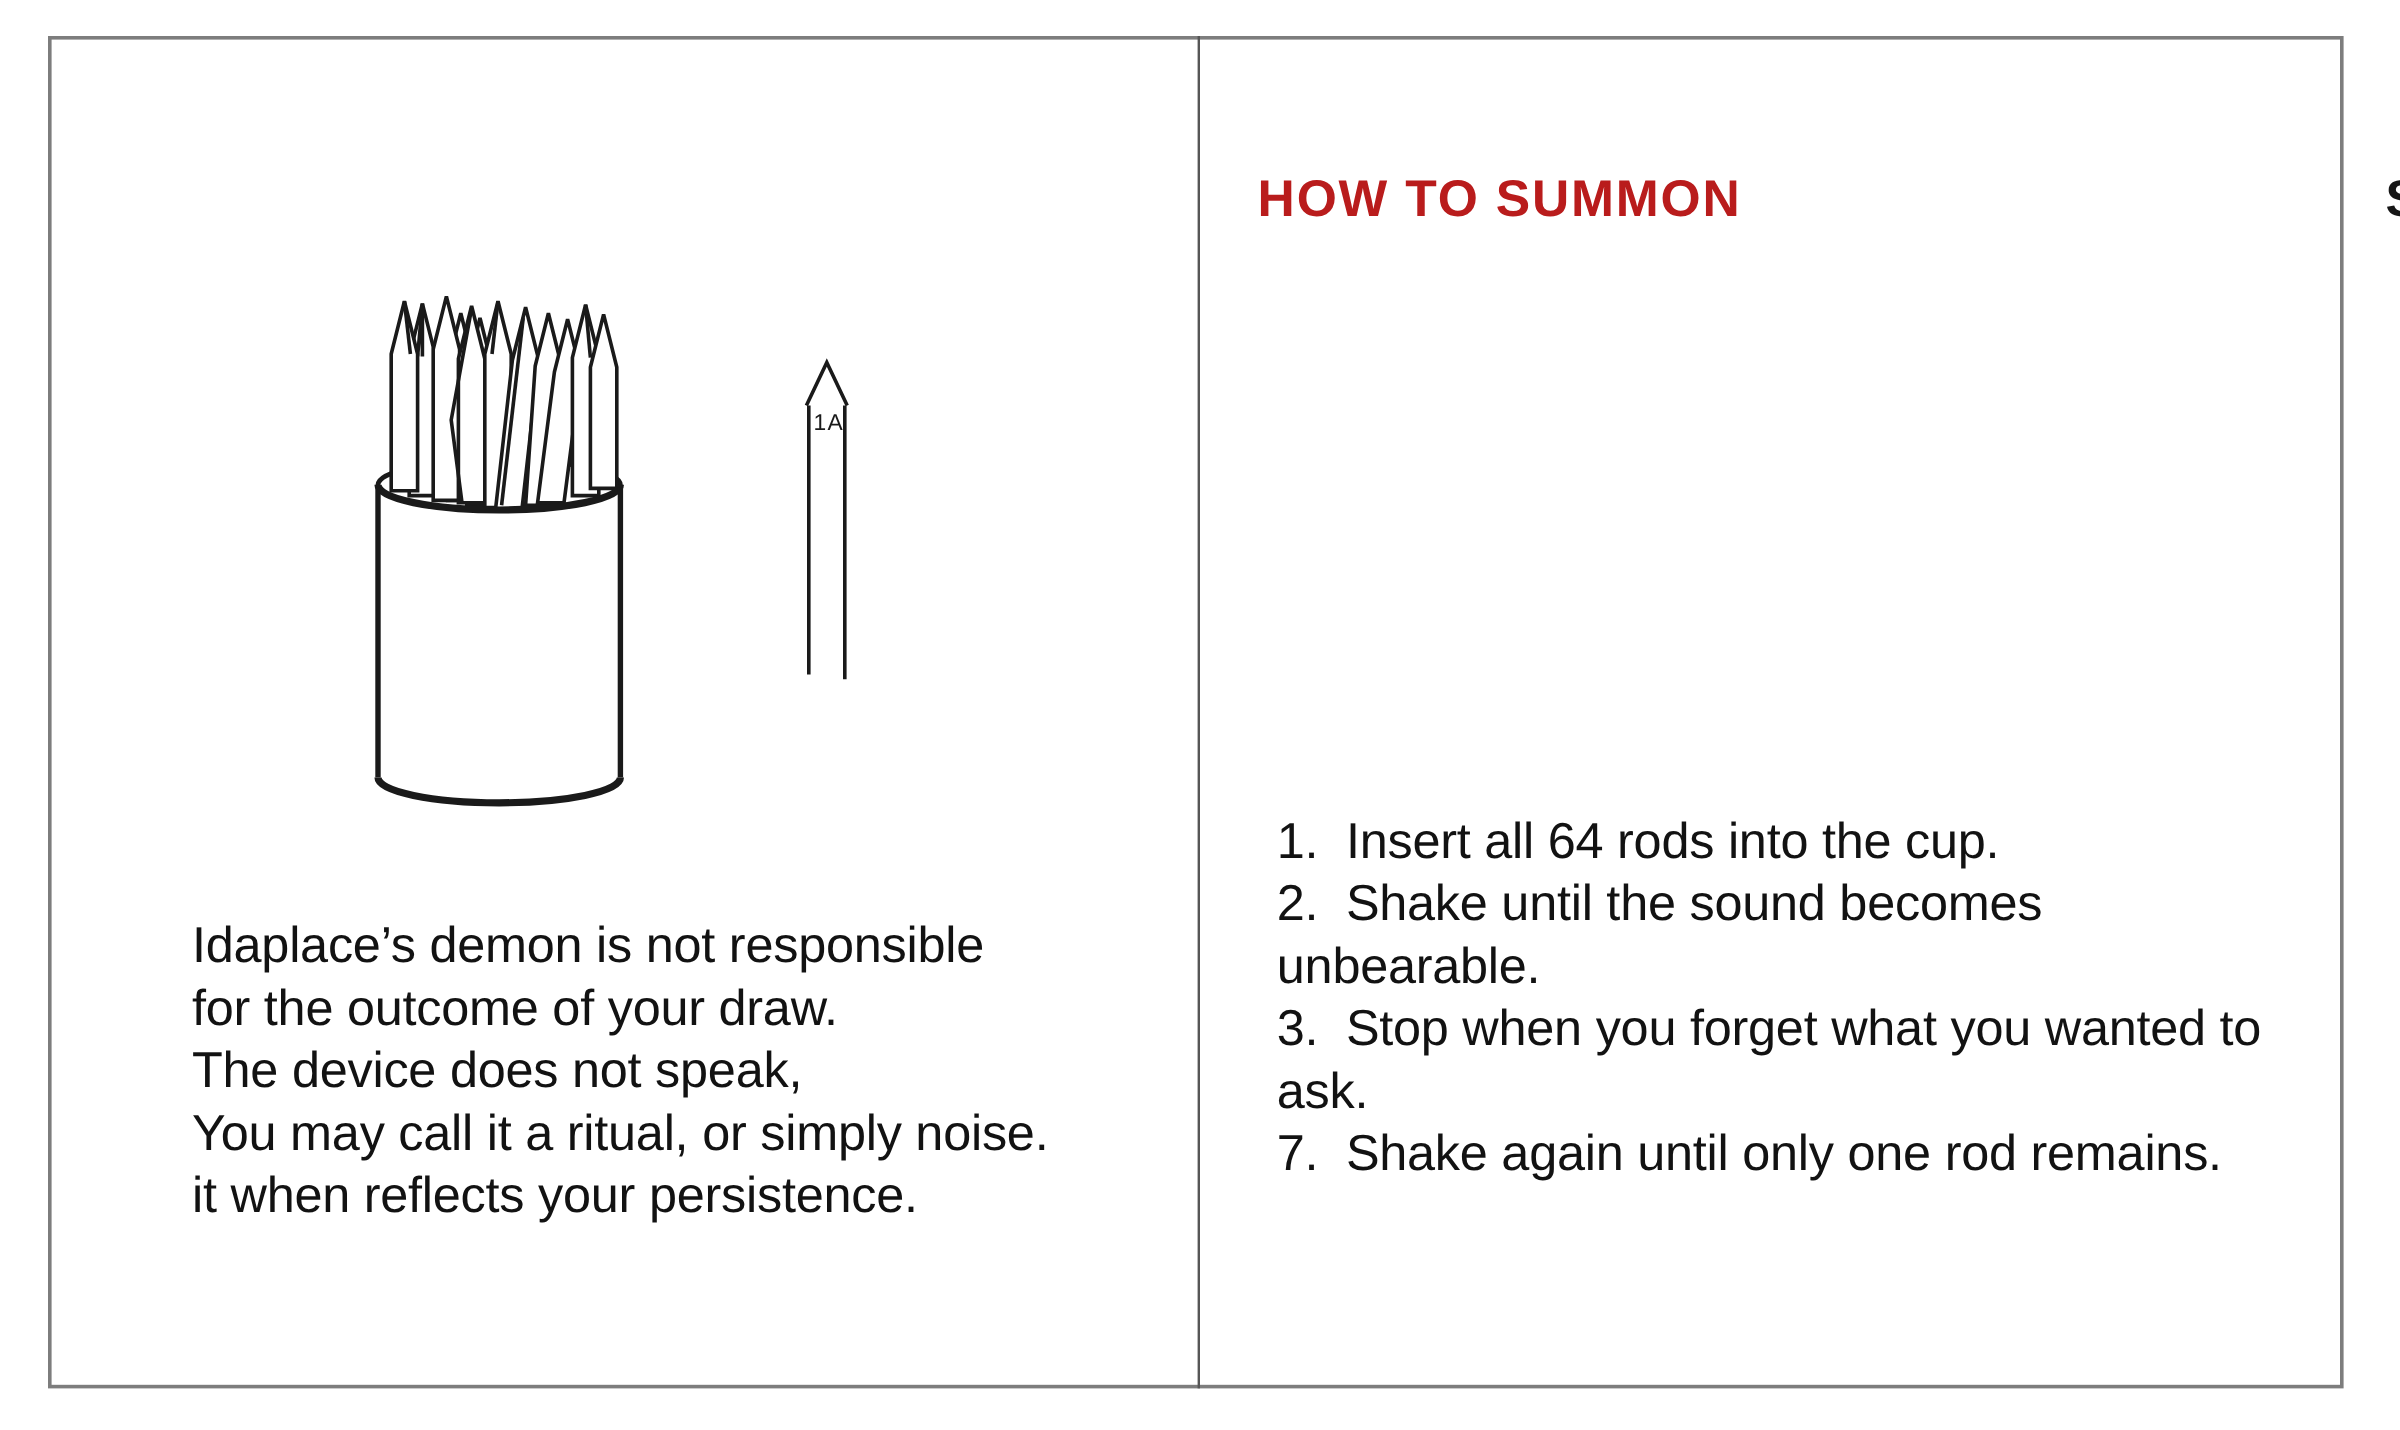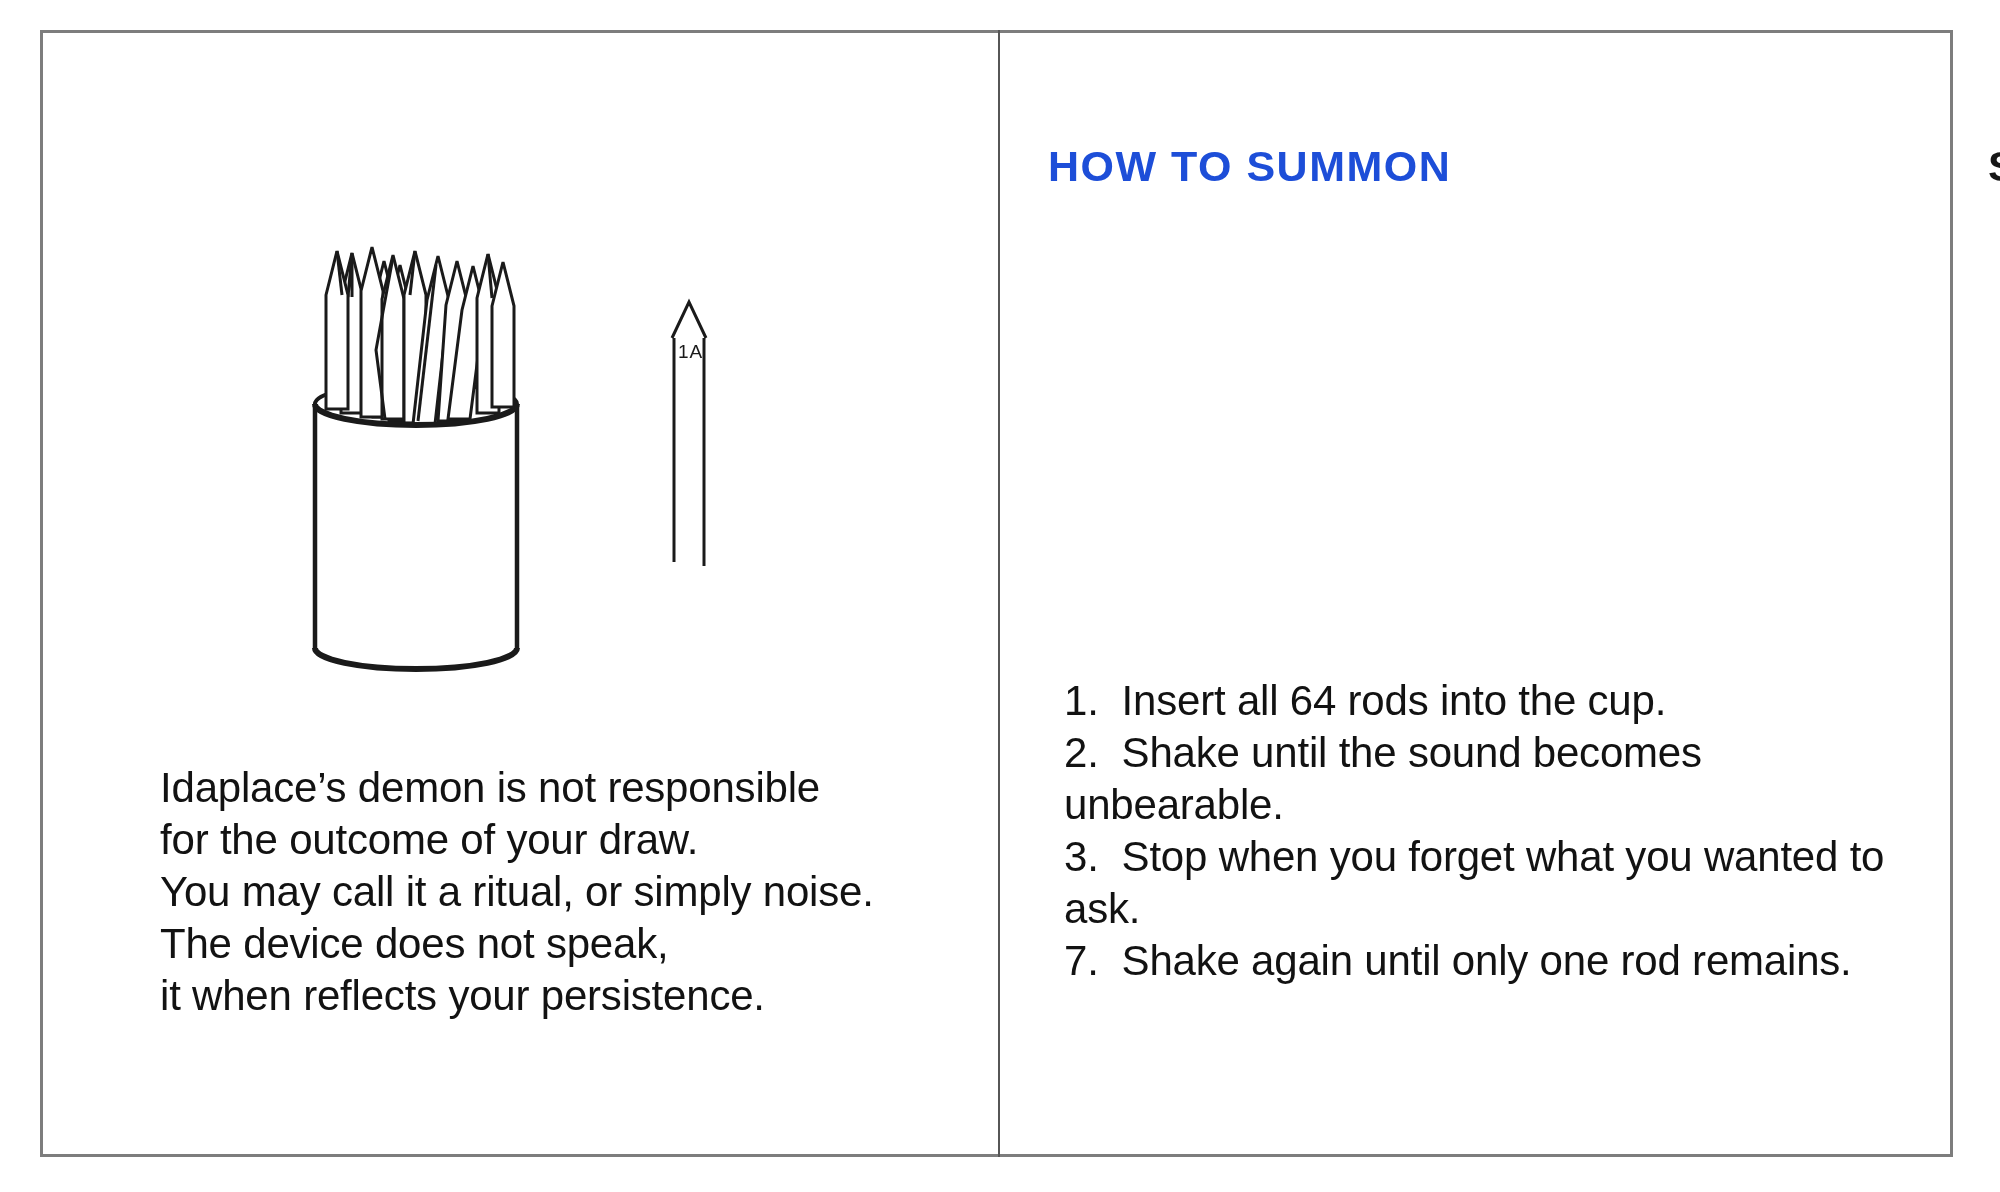--- a/index.html
+++ b/index.html
@@ -54,21 +54,21 @@
   }
   .heading {
     position: absolute;
     left: 1048px;
     top: 139px;
     margin: 0;
     font-size: 43px;
     line-height: 54px;
     font-weight: bold;
     letter-spacing: 1.5px;
-    color: #1d4ed8;
+    color: #b91c1c;
   }
   .instructions {
     position: absolute;
     left: 1016px;
     top: 675px;
     font-size: 42px;
     line-height: 52px;
     letter-spacing: -0.2px;
     margin-left: 48px;
   }
@@ -127,22 +127,22 @@
       <path d="M382,103 L399,67 L416,103"></path>
       <path d="M384,103 L384,327"></path>
       <path d="M414,103 L414,331"></path>
       <text x="388" y="123" font-size="19" letter-spacing="1" fill="#1a1a1a" stroke="none" font-family="Liberation Sans, sans-serif">1A</text>
     </g>
   </svg>
 
   <div class="caption">
       <div class="cap-line">Idaplace’s demon is not responsible</div>
       <div class="cap-line">for the outcome of your draw.</div>
+      <div class="cap-line">The device does not speak,</div>
       <div class="cap-line">You may call it a ritual, or simply noise.</div>
-      <div class="cap-line">The device does not speak,</div>
       <div class="cap-line">it when reflects your persistence.</div>
     </div>
 
   <h1 class="heading">HOW TO SUMMON</h1>
 
   <div class="instructions">
       <div class="inst-line">1.  Insert all 64 rods into the cup.</div>
       <div class="inst-line">2.  Shake until the sound becomes</div>
       <div class="inst-line">unbearable.</div>
       <div class="inst-line">3.  Stop when you forget what you wanted to</div>

